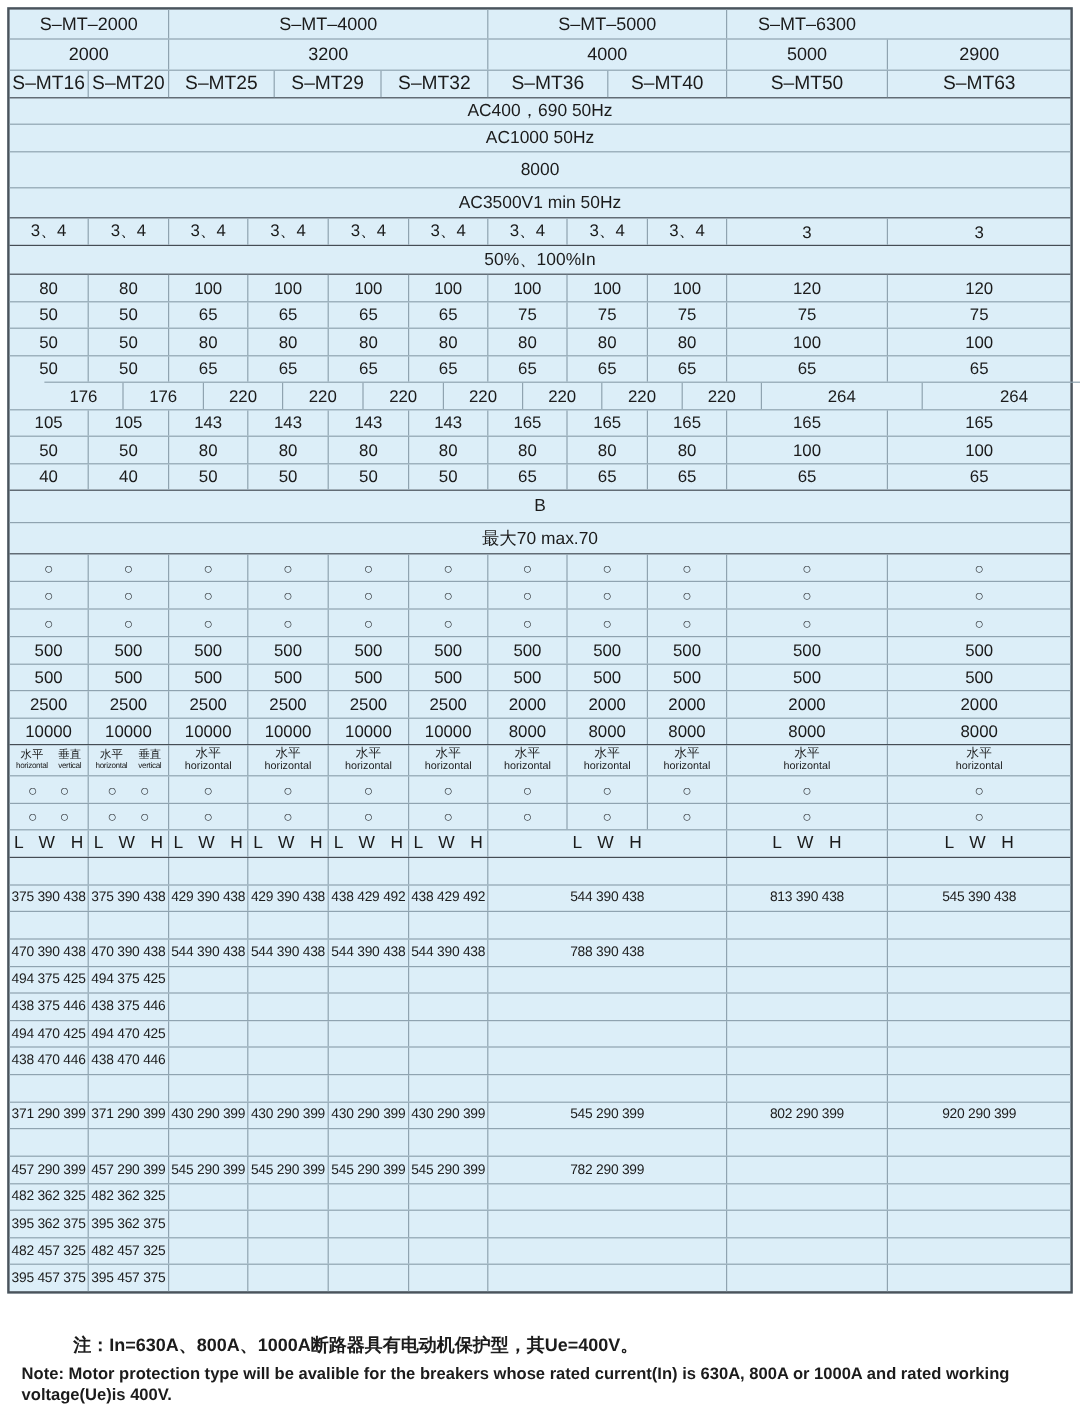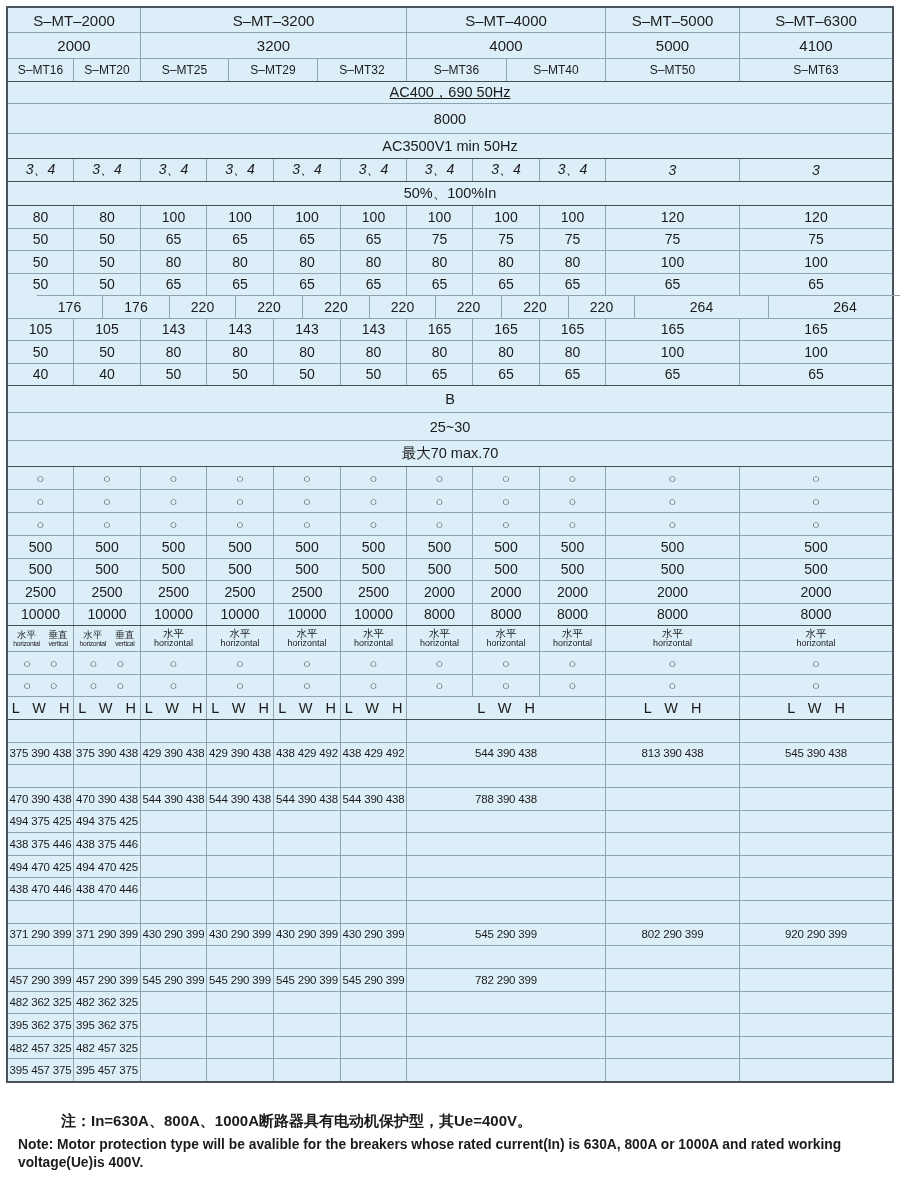--- a/index.html
+++ b/index.html
@@ -12,21 +12,21 @@
   .row.dk { border-top: 1px solid #454d55; }
   .g5  { grid-template-columns: 132px 266px 199px 134px 1fr; text-align: right; }
   .g9h { grid-template-columns: 65px 67px 88px 89px 89px 100px 99px 134px 1fr; }
   .g11 { grid-template-columns: 65px 67px 66px 67px 67px 66px 66px 67px 66px 134px 1fr; }
   .g9d { grid-template-columns: 65px 67px 66px 67px 67px 66px 199px 134px 1fr; }
   .cell { display: flex; align-items: center; justify-content: center;
     border-left: 1px solid #8fa3b0; min-width: 0; font-size: 14px; overflow: hidden; }
   .cell:first-child { border-left: none; }
   .band { display: flex; align-items: center; justify-content: center; font-size: 14.5px; }
   .hdr .cell { font-size: 15px; }
-  .sub .cell { font-size: 12px; }
+  .sub .cell { font-size: 16px; }
   .circ .cell { font-size: 13px; color: #3a3f44; }
   .num .cell { font-size: 14px; }
   .lwh .cell { font-size: 14.5px; word-spacing: 9px; }
   .dim .cell { font-size: 11.5px; letter-spacing: -0.2px; white-space: nowrap; }
   .ocell { justify-content: space-around; padding: 0 1px; }
   .ou { text-align: center; line-height: 1.08; }
   .ou .zh { font-size: 10.5px; }
   .ou .en { font-size: 9px; }
   .ou.sm .zh { font-size: 9.5px; }
   .ou.sm .en { font-size: 6.8px; letter-spacing: -0.3px; }
@@ -35,53 +35,55 @@
   .notes { position: absolute; left: 18px; top: 1112px; width: 868px; font-weight: bold; }
   .note-zh { font-size: 15px; margin-bottom: 5px; margin-left: 43px; }
   .note-en { font-size: 13.8px; line-height: 18px; }
 </style>
 </head>
 <body>
 
 <div id="tbl">
     <div class="row g5 hdr" style="height: 24px;">
       <div class="cell">S–MT–2000</div>
-      <div class="cell">S–MT–3200</div>
       <div class="cell">S–MT–4000</div>
       <div class="cell">S–MT–5000</div>
       <div class="cell">S–MT–6300</div>
     </div>
     <div class="row g5 hdr" style="height: 26px;">
       <div class="cell">2000</div>
       <div class="cell">3200</div>
       <div class="cell">4000</div>
       <div class="cell">5000</div>
-      <div class="cell">4100</div>
+      <div class="cell">2900</div>
     </div>
     <div class="row g9h sub" style="height: 23px;">
       <div class="cell">S–MT16</div>
       <div class="cell">S–MT20</div>
       <div class="cell">S–MT25</div>
       <div class="cell">S–MT29</div>
       <div class="cell">S–MT32</div>
       <div class="cell">S–MT36</div>
       <div class="cell">S–MT40</div>
       <div class="cell">S–MT50</div>
       <div class="cell">S–MT63</div>
     </div>
-    <div class="row band dk" style="height: 22px; text-decoration: underline;">
+    <div class="row band dk" style="height: 22px;">
       <span>AC400，690 50Hz</span>
+    </div>
+    <div class="row band" style="height: 23px;">
+      <span>AC1000 50Hz</span>
     </div>
     <div class="row band" style="height: 30px;">
       <span>8000</span>
     </div>
     <div class="row band" style="height: 25px;">
       <span>AC3500V1 min 50Hz</span>
     </div>
-    <div class="row g11 dk" style="height: 23px; font-style: italic;">
+    <div class="row g11 dk" style="height: 23px;">
       <div class="cell">3、4</div>
       <div class="cell">3、4</div>
       <div class="cell">3、4</div>
       <div class="cell">3、4</div>
       <div class="cell">3、4</div>
       <div class="cell">3、4</div>
       <div class="cell">3、4</div>
       <div class="cell">3、4</div>
       <div class="cell">3、4</div>
       <div class="cell">3</div>
@@ -190,23 +192,20 @@
       <div class="cell">50</div>
       <div class="cell">65</div>
       <div class="cell">65</div>
       <div class="cell">65</div>
       <div class="cell">65</div>
       <div class="cell">65</div>
     </div>
     <div class="row band dk" style="height: 27px;">
       <span>B</span>
     </div>
-    <div class="row band" style="height: 28px;">
-      <span>25~30</span>
-    </div>
     <div class="row band" style="height: 26px;">
       <span>最大70 max.70</span>
     </div>
     <div class="row g11 circ dk" style="height: 23px;">
       <div class="cell">○</div>
       <div class="cell">○</div>
       <div class="cell">○</div>
       <div class="cell">○</div>
       <div class="cell">○</div>
       <div class="cell">○</div>

